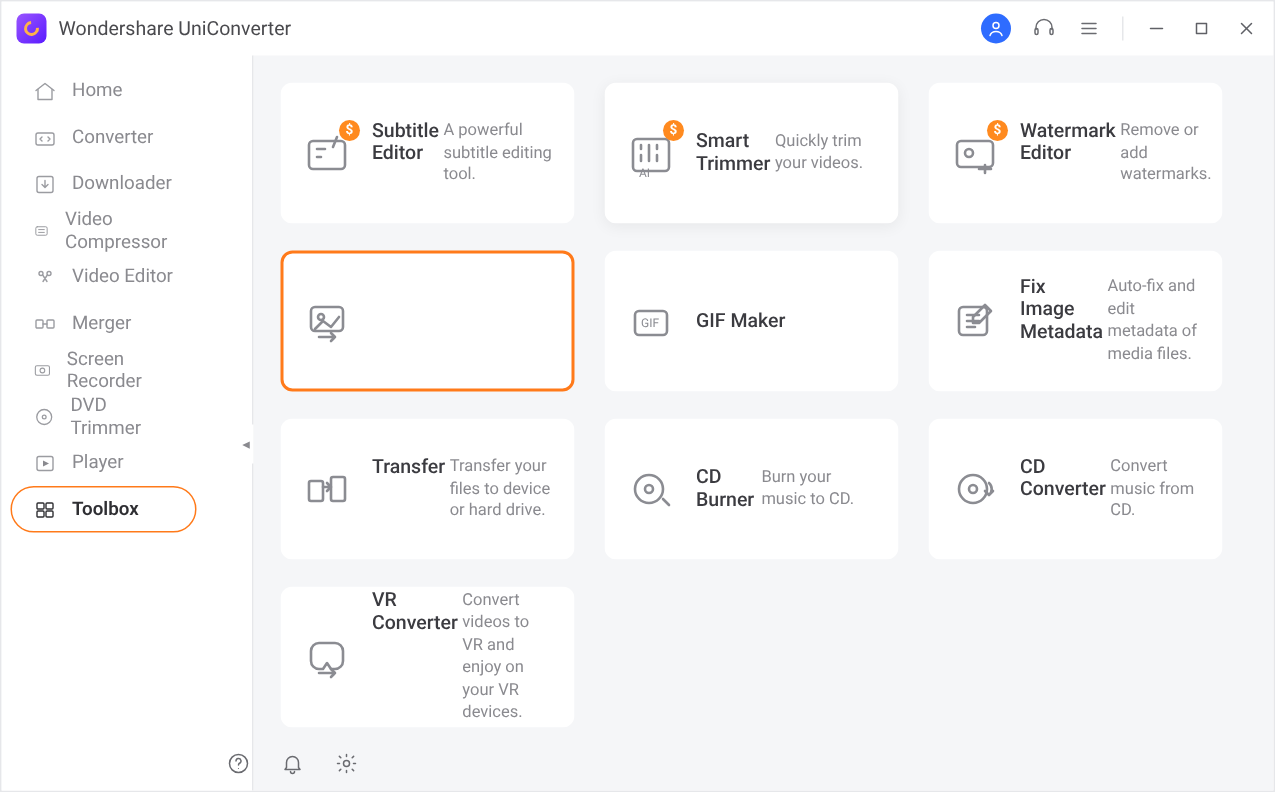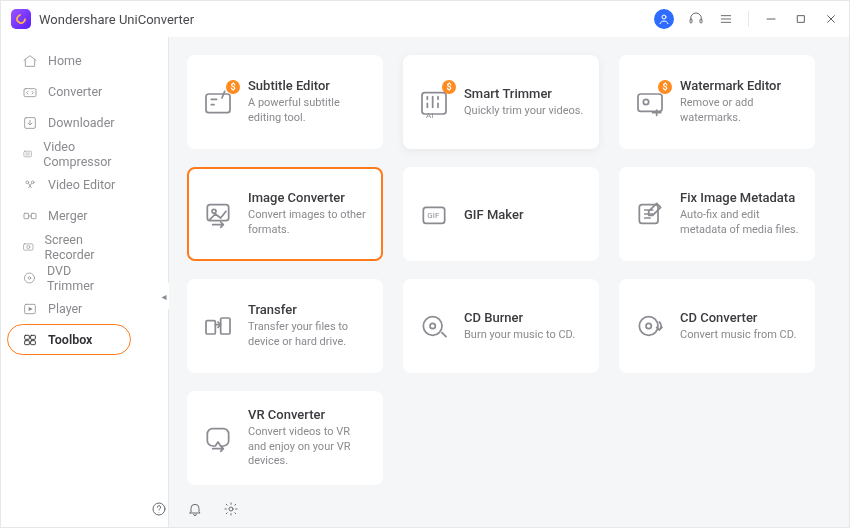--- a/index.html
+++ b/index.html
@@ -74,21 +74,21 @@
     display:flex;align-items:center;padding:0 14px;gap:14px;
     cursor:pointer;border:1px solid transparent;
   }
   .card .cic-wrap{width:32px;height:32px;position:relative;flex:0 0 32px;}
   .card .cic{width:32px;height:32px;stroke:#8b8c92;fill:none;stroke-width:1.3;stroke-linecap:round;stroke-linejoin:round;}
   .card .badge{
     position:absolute;top:-6px;right:-6px;width:14px;height:14px;border-radius:50%;
     background:var(--badge);color:#fff;font-size:9px;font-weight:700;
     display:flex;align-items:center;justify-content:center;line-height:1;
   }
-  .card .txt{display:flex;flex-direction:column;gap:3px;}
+  .card .txt{display:flex;flex-direction:row;gap:3px;}
   .card .title{font-size:13px;color:#3b3b40;font-weight:500;}
   .card .desc{font-size:11px;color:var(--text-light);line-height:1.35;}
   .card.selected{border-color:var(--accent);border-width:2px;padding:0 13px;}
   .card.elev{box-shadow:0 2px 10px rgba(0,0,0,0.06);}
 </style>
 </head>
 <body>
 
 <div class="titlebar">
   <div class="prod">
@@ -276,24 +276,20 @@
             <div class="desc">Remove or add watermarks.</div>
           </div>
         </div>
         <div class="card selected">
           <div class="cic-wrap"><svg class="cic" viewBox="0 0 24 24">
               <rect x="4" y="5" width="16" height="12" rx="2"></rect>
               <circle cx="9" cy="10" r="1.5"></circle>
               <path d="M6 16l4-4 4 3 4-5"></path>
               <path d="M8 20h8M14 18l2 2-2 2"></path>
             </svg></div>
-          <div class="txt">
-            <div class="title">Image Converter</div>
-            <div class="desc">Convert images to other formats.</div>
-          </div>
         </div>
         <div class="card">
           <div class="cic-wrap"><svg class="cic" viewBox="0 0 24 24">
               <rect x="4" y="7" width="16" height="12" rx="2"></rect>
               <text x="7" y="15" font-size="6" fill="#8b8c92" stroke="none">GIF</text>
             </svg></div>
           <div class="txt">
             <div class="title">GIF Maker</div>
           </div>
         </div>

